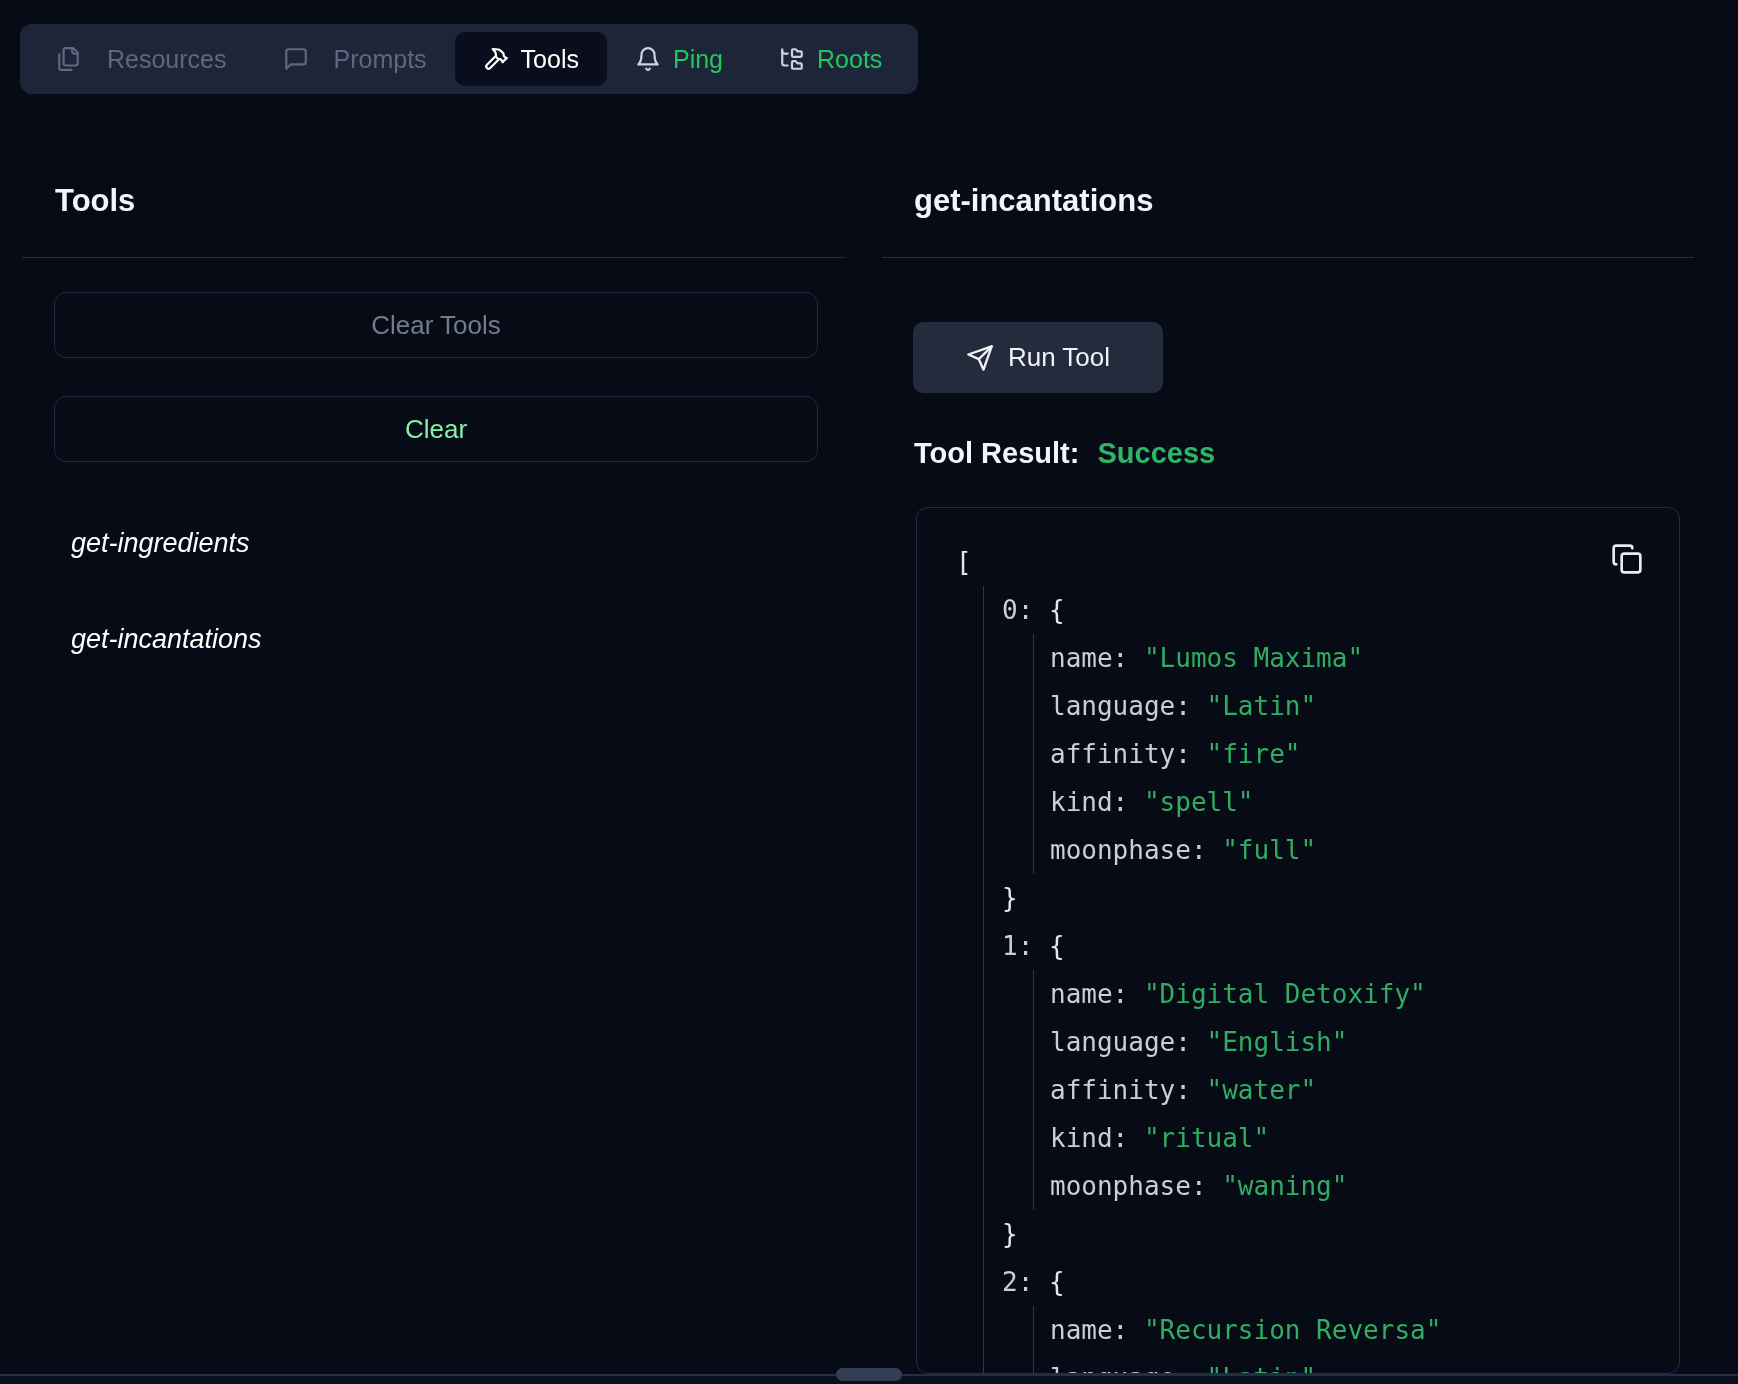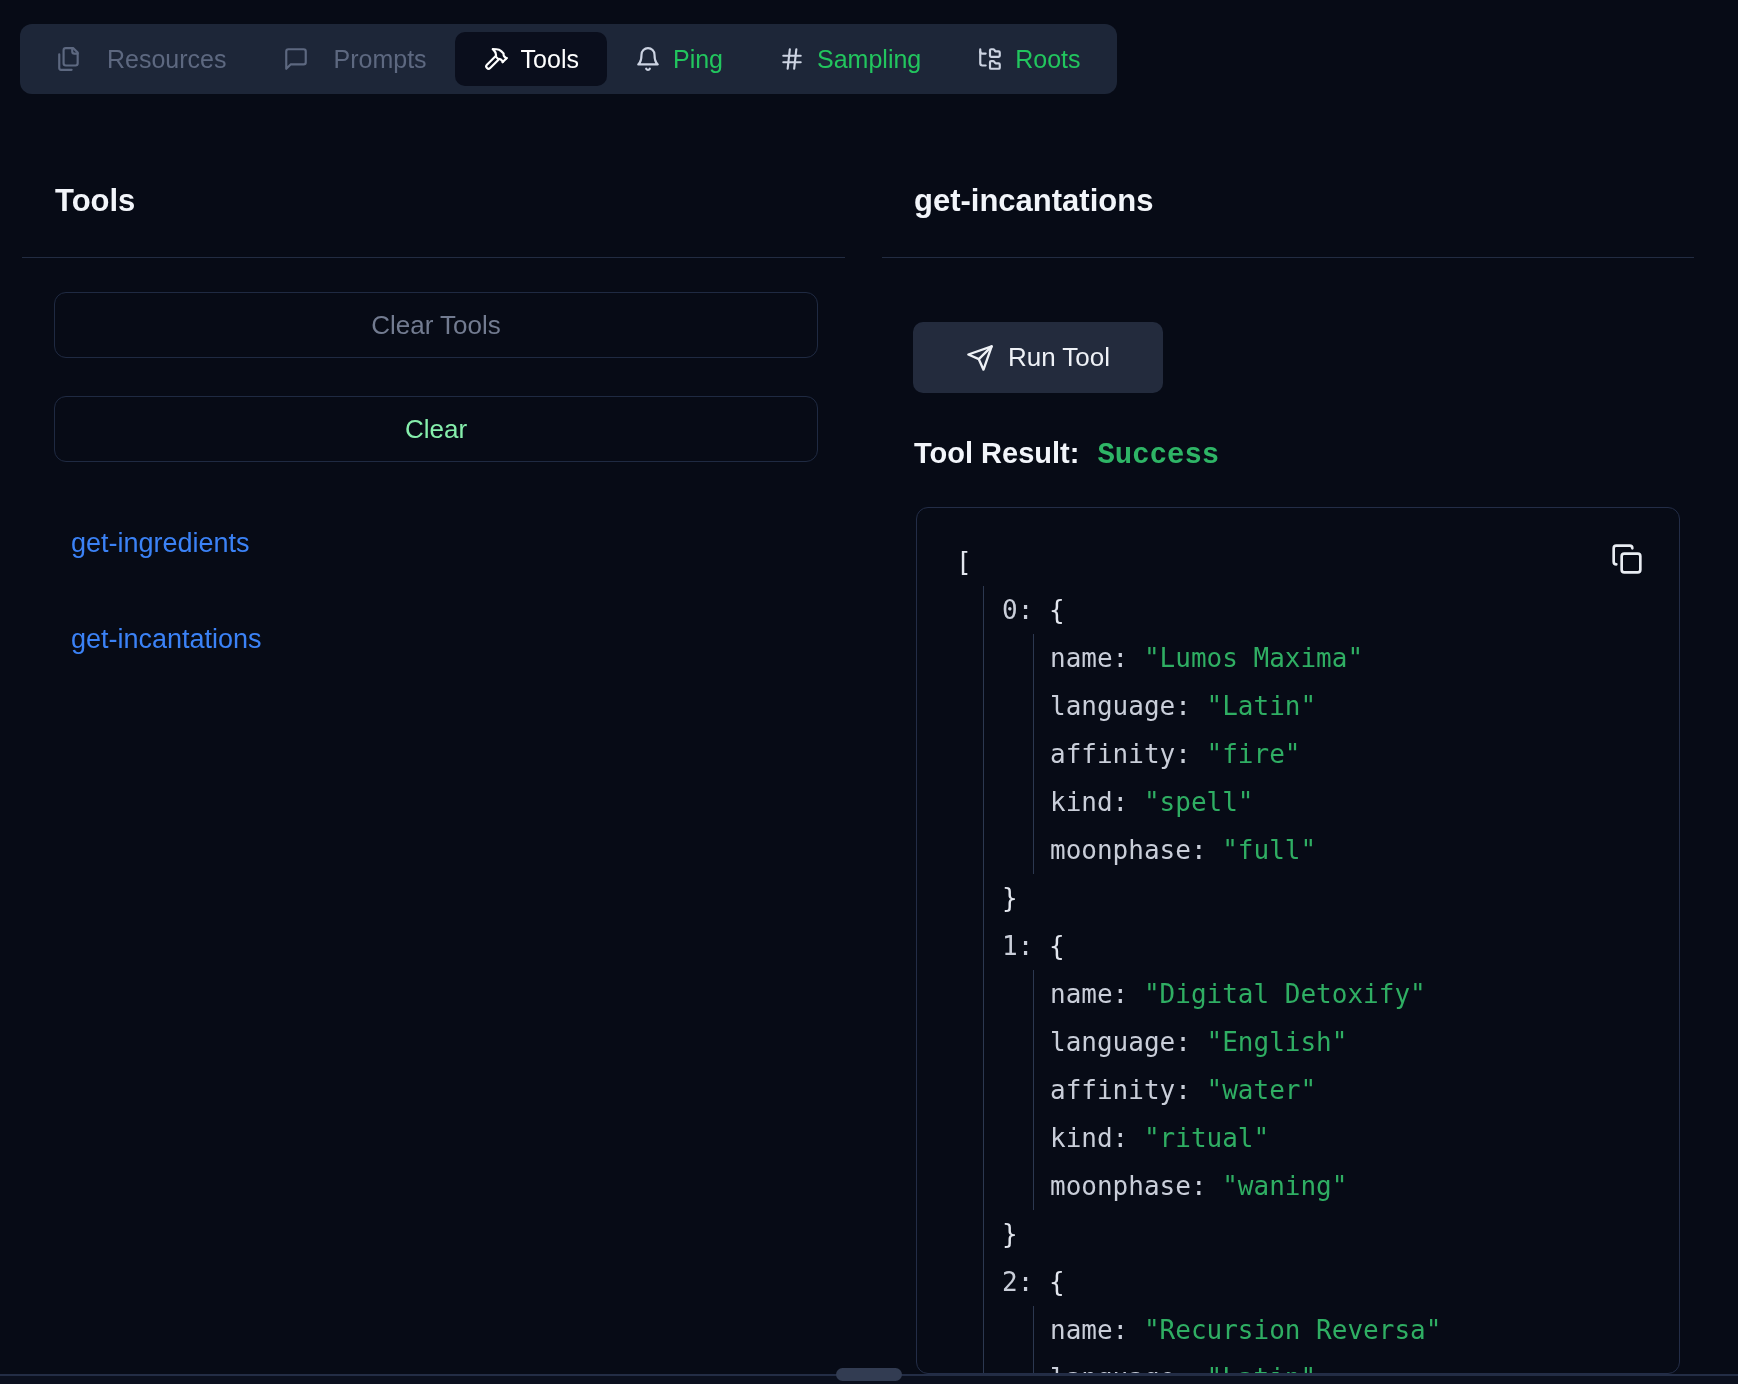--- a/index.html
+++ b/index.html
@@ -41,35 +41,35 @@
     border:1px solid #1f2a42; border-radius:12px; background:transparent;
     font-size:26px; display:flex; align-items:center; justify-content:center;
     cursor:pointer; font-family:"Liberation Sans", sans-serif;
   }
   .side-btn.muted { color:#727b90; }
   .side-btn.normal { color:#86efac; }
 
   .tool-list { position:absolute; left:71px; top:495px; }
   .tool-item {
     height:96px; display:flex; align-items:center;
-    font-size:27px; color:#3b82f6; cursor:pointer;
+    font-size:27px; color:#ffffff; cursor:pointer;font-style:italic;
   }
 
   
   .run-btn {
     position:absolute; left:913px; top:322px; width:250px; height:71px;
     background:#232b3d; border:none; border-radius:10px; cursor:pointer;
     display:flex; align-items:center; justify-content:center; gap:14px;
     color:#eef1f6; font-size:26px; font-family:"Liberation Sans", sans-serif;
   }
   .result-line {
     position:absolute; left:914px; top:437px;
     font-size:29px; font-weight:700; color:#f2f5fa;
   }
-  .result-line .ok { color:#2eb566; margin-left:10px;font-family:Liberation Mono, monospace; }
+  .result-line .ok { color:#2eb566; margin-left:10px; }
 
   
   .json-box {
     position:absolute; left:916px; top:507px; width:764px; height:867px;
     border:1px solid #232d47; border-radius:12px;
     overflow:hidden;
   }
   .copy-btn {
     position:absolute; top:34px; right:34px; width:34px; height:34px;
     background:transparent; border:none; cursor:pointer; padding:0;
@@ -135,31 +135,20 @@
     <span>Tools</span>
   </div>
   <div class="tab">
     <span>
       <svg width="26" height="26" viewBox="0 0 24 24" fill="none" stroke-width="2" stroke-linecap="round" stroke-linejoin="round">
         <path d="M6 8a6 6 0 0 1 12 0c0 7 3 9 3 9H3s3-2 3-9"></path>
         <path d="M10.3 21a1.94 1.94 0 0 0 3.4 0"></path>
       </svg>
     </span>
     <span>Ping</span>
-  </div>
-  <div class="tab">
-    <span>
-      <svg width="26" height="26" viewBox="0 0 24 24" fill="none" stroke-width="2" stroke-linecap="round" stroke-linejoin="round">
-        <line x1="4" x2="20" y1="9" y2="9"></line>
-          <line x1="4" x2="20" y1="15" y2="15"></line>
-        <line x1="10" x2="8" y1="3" y2="21"></line>
-          <line x1="16" x2="14" y1="3" y2="21"></line>
-      </svg>
-    </span>
-    <span>Sampling</span>
   </div>
   <div class="tab">
     <span>
       <svg width="26" height="26" viewBox="0 0 24 24" fill="none" stroke-width="2" stroke-linecap="round" stroke-linejoin="round">
         <path d="M20 10a1 1 0 0 0 1-1V6a1 1 0 0 0-1-1h-2.5a1 1 0 0 1-.8-.4l-.9-1.2A1 1 0 0 0 15 3h-2a1 1 0 0 0-1 1v5a1 1 0 0 0 1 1Z"></path>
         <path d="M20 21a1 1 0 0 0 1-1v-3a1 1 0 0 0-1-1h-2.5a1 1 0 0 1-.8-.4l-.9-1.2a1 1 0 0 0-.8-.4h-2a1 1 0 0 0-1 1v5a1 1 0 0 0 1 1Z"></path>
         <path d="M3 5a2 2 0 0 0 2 2h3"></path>
         <path d="M3 3v13a2 2 0 0 0 2 2h3"></path>
       </svg>
     </span>

